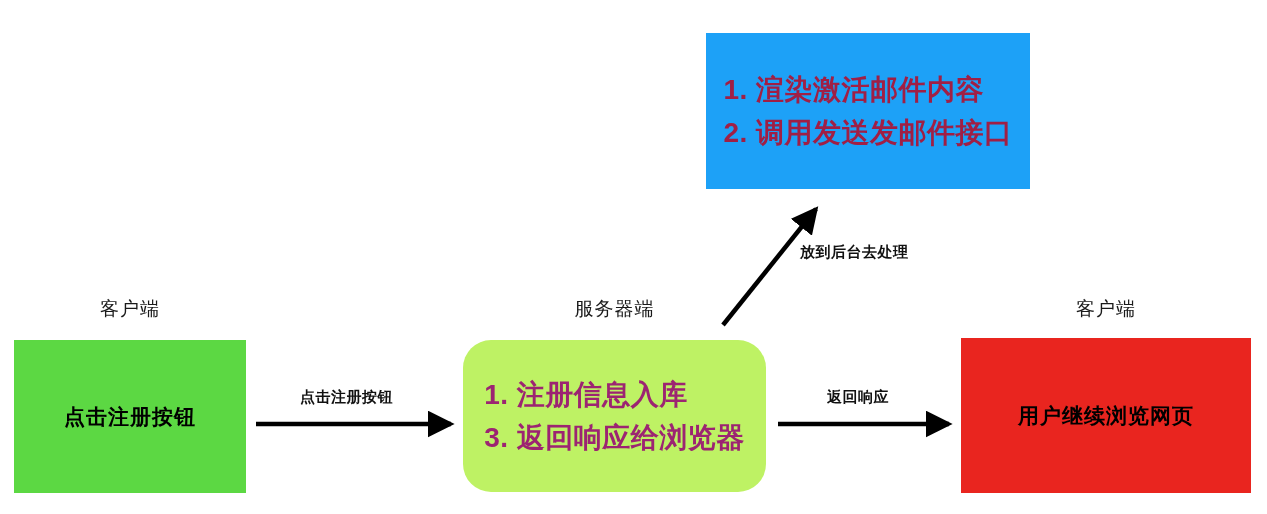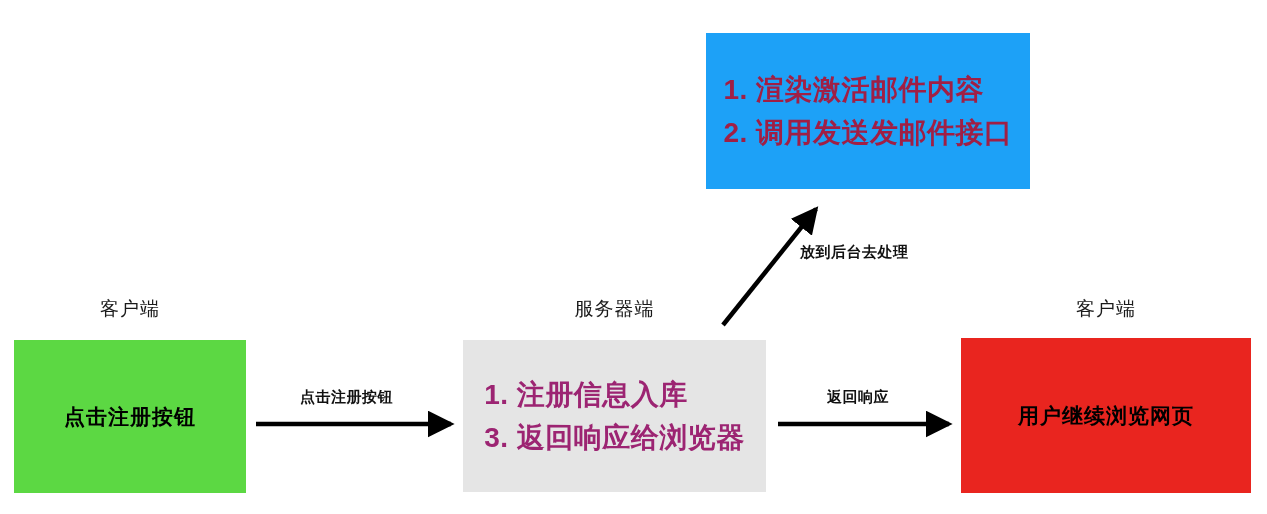--- a/index.html
+++ b/index.html
@@ -19,21 +19,21 @@
   }
   .box {
     position: absolute;
     box-sizing: border-box;
     display: flex;
     flex-direction: column;
     align-items: center;
     justify-content: center;
   }
   .box-green  { background: #5cd843; }
-  .box-orange { background: #e5e5e5; }
+  .box-orange { background: #bef264; border-radius: 28px; }
   .box-blue   { background: #1da1f7; }
   .box-red    { background: #e9251f; }
 
   .box-title {
     font-size: 21px;
     font-weight: bold;
     color: #000000;
     white-space: nowrap;
     letter-spacing: 1px;
   }

